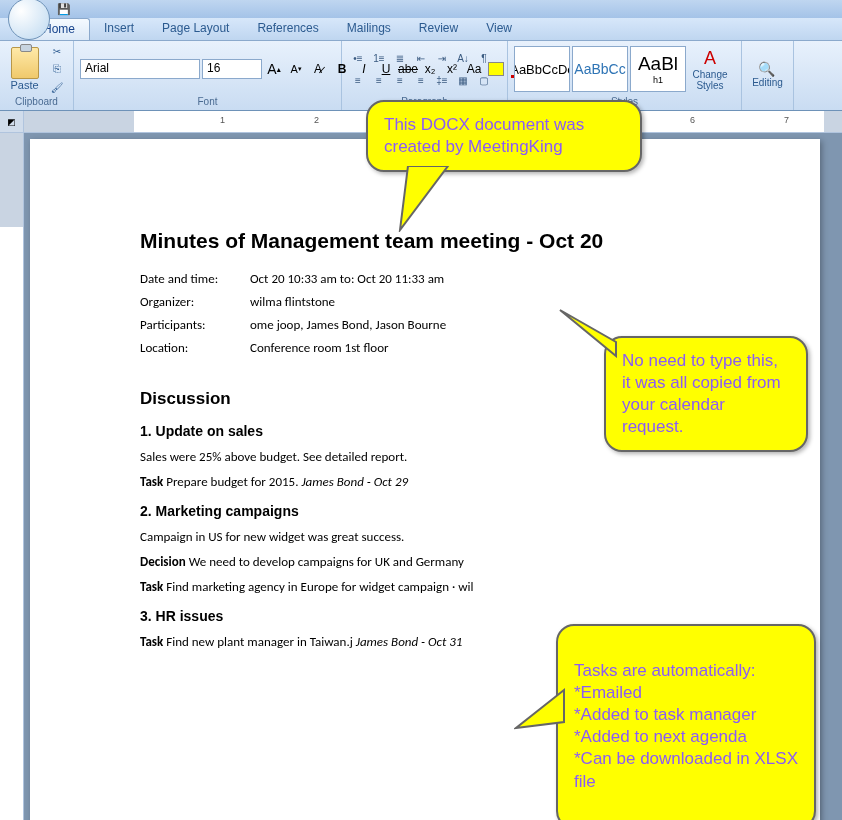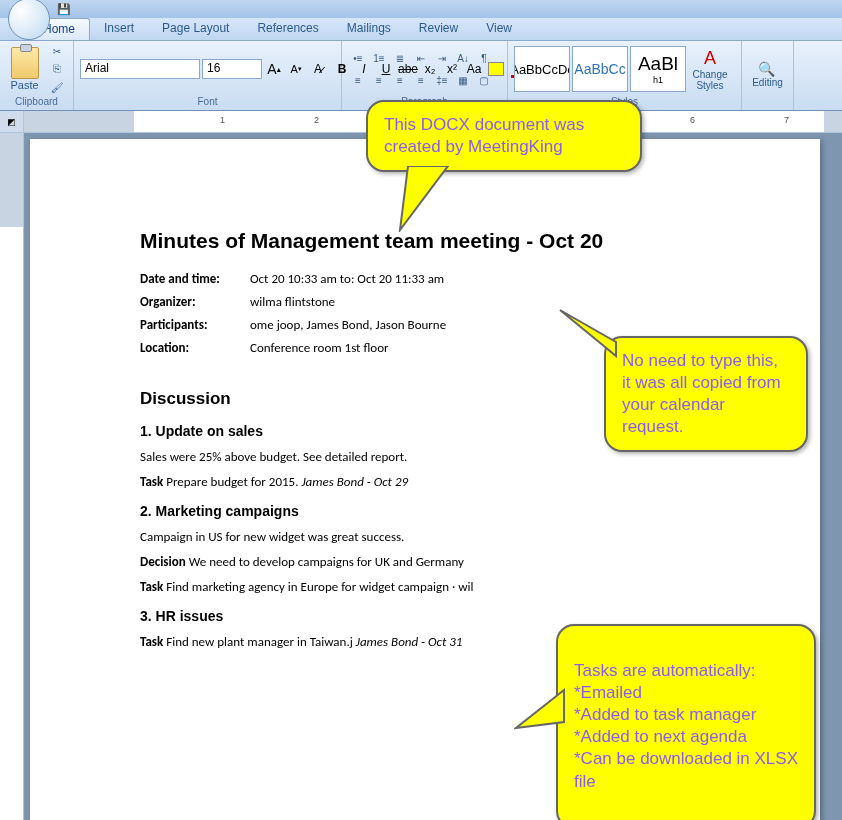--- a/index.html
+++ b/index.html
@@ -61,21 +61,21 @@
 
 
 .doc-area { display: flex; height: 687px; background: #7f96b0; }
 .vruler { width: 24px; background: #fff; border-right: 1px solid #b0c4de; position: relative; }
 .vruler-margin { position: absolute; left: 0; right: 0; background: #c9d4e2; }
 .page-wrap { flex: 1; overflow: hidden; position: relative; padding: 6px 0 0 6px; }
 .page { width: 790px; min-height: 900px; background: #fff; box-shadow: 2px 2px 6px rgba(0,0,0,.3); padding: 90px 70px 40px 110px; font-family: Calibri, Arial, sans-serif; color: #000; position: relative; }
 
 .doc-title { font-size: 21px; font-weight: bold; font-family: Arial, sans-serif; margin-bottom: 18px; }
 .meta-row { display: flex; font-size: 13px; margin-bottom: 8px; }
-.meta-label { font-weight: bold; width: 110px; }
+.meta-label { font-weight: normal; width: 110px; }
 .meta-val { }
 .section-h { font-size: 17px; font-weight: bold; font-family: Arial, sans-serif; margin-top: 34px; margin-bottom: 12px; }
 .item-h { font-size: 14px; font-weight: bold; font-family: Arial, sans-serif; margin-top: 14px; margin-bottom: 10px; }
 .body-text { font-size: 13px; margin-bottom: 10px; }
 .task-line { font-size: 13px; margin-bottom: 10px; }
 .task-line .lbl { font-weight: bold; }
 .task-line .meta { font-style: italic; }
 
 
 .callout { position: absolute; background: #ffff00; border: 2px solid #666; border-radius: 18px; padding: 12px 16px; font-size: 17px; font-family: Arial, sans-serif; color: #8b5cf6; box-shadow: 2px 2px 4px rgba(0,0,0,.3); line-height: 1.3; }

